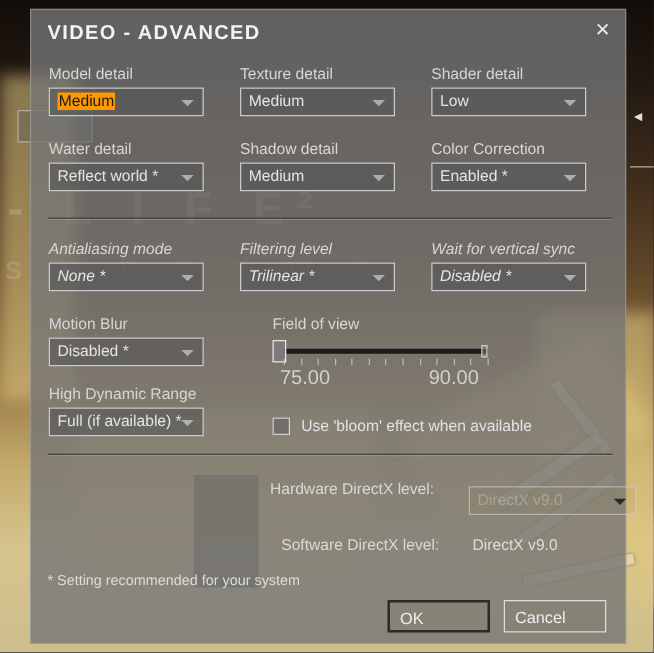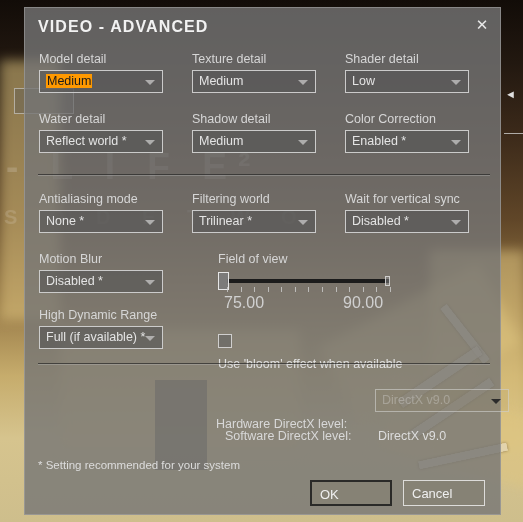--- a/index.html
+++ b/index.html
@@ -161,21 +161,21 @@
     border-right: 5px solid transparent;
     border-top: 5px solid rgba(200,200,200,0.75);
   }
 
   
   .col1 { left: 14px; }
   .col2 { left: 167px; }
   .col3 { left: 320px; }
   .row1 { top: 44px; }
   .row2 { top: 104px; }
-  .row3 { top: 184px; }
+  .row3 { top: 184px; font-style: italic; }
   .row4 { top: 244px; }
   .row5 { top: 300px; }
 
   hr.sep {
     position: absolute;
     left: 13px;
     width: 452px;
     height: 0;
     border: 0;
     border-top: 1px solid rgba(40,40,40,0.70);
@@ -214,34 +214,33 @@
   .fov-num {
     position: absolute; top: 24px;
     font-size: 16px; color: #d0d0d0;
   }
   #fov-min { left: 6px; }
   #fov-max { left: 125px; }
 
   
   #bloom-row {
     position: absolute; left: 193px; top: 326px;
-    display: flex; align-items: flex-start; gap: 9px;
+    display: flex; align-items: flex-end; gap: 9px;
     cursor: pointer;
-    flex-direction: column;
   }
   #bloom-box {
     width: 14px; height: 14px;
     background: rgba(96,96,96,0.55);
     border: 1px solid rgba(225,225,225,0.85);
   }
   #bloom-label { font-size: 12.5px; color: #e2e2e2; white-space: nowrap; }
 
   
   .dx-row { position: absolute; font-size: 12.5px; color: #d8d8d8; }
-  #dx-hw-label { left: 191px; top: 409px; text-align: center; }
+  #dx-hw-label { left: 191px; top: 376px; text-align: center; }
   #dx-sw-label { left: 200px; top: 421px; }
   #dx-sw-value { left: 353px; top: 421px; color: #dddddd; }
   #dx-hw-combo {
     position: absolute; left: 350px; top: 381px;
     width: 134px; height: 23px;
     background: rgba(150,130,90,0.12);
     border: 1px solid rgba(210,210,210,0.6);
     cursor: default;
   }
   #dx-hw-combo .val {
@@ -368,21 +367,21 @@
 
   <div class="field col1 row3">
     <div class="field-label">Antialiasing mode</div>
     <div class="combo">
       <span class="val">None *</span>
       <span class="arrow"></span>
     </div>
   </div>
 
   <div class="field col2 row3">
-    <div class="field-label">Filtering world</div>
+    <div class="field-label">Filtering level</div>
     <div class="combo">
       <span class="val">Trilinear *</span>
       <span class="arrow"></span>
     </div>
   </div>
 
   <div class="field col3 row3">
     <div class="field-label">Wait for vertical sync</div>
     <div class="combo">
       <span class="val">Disabled *</span>

